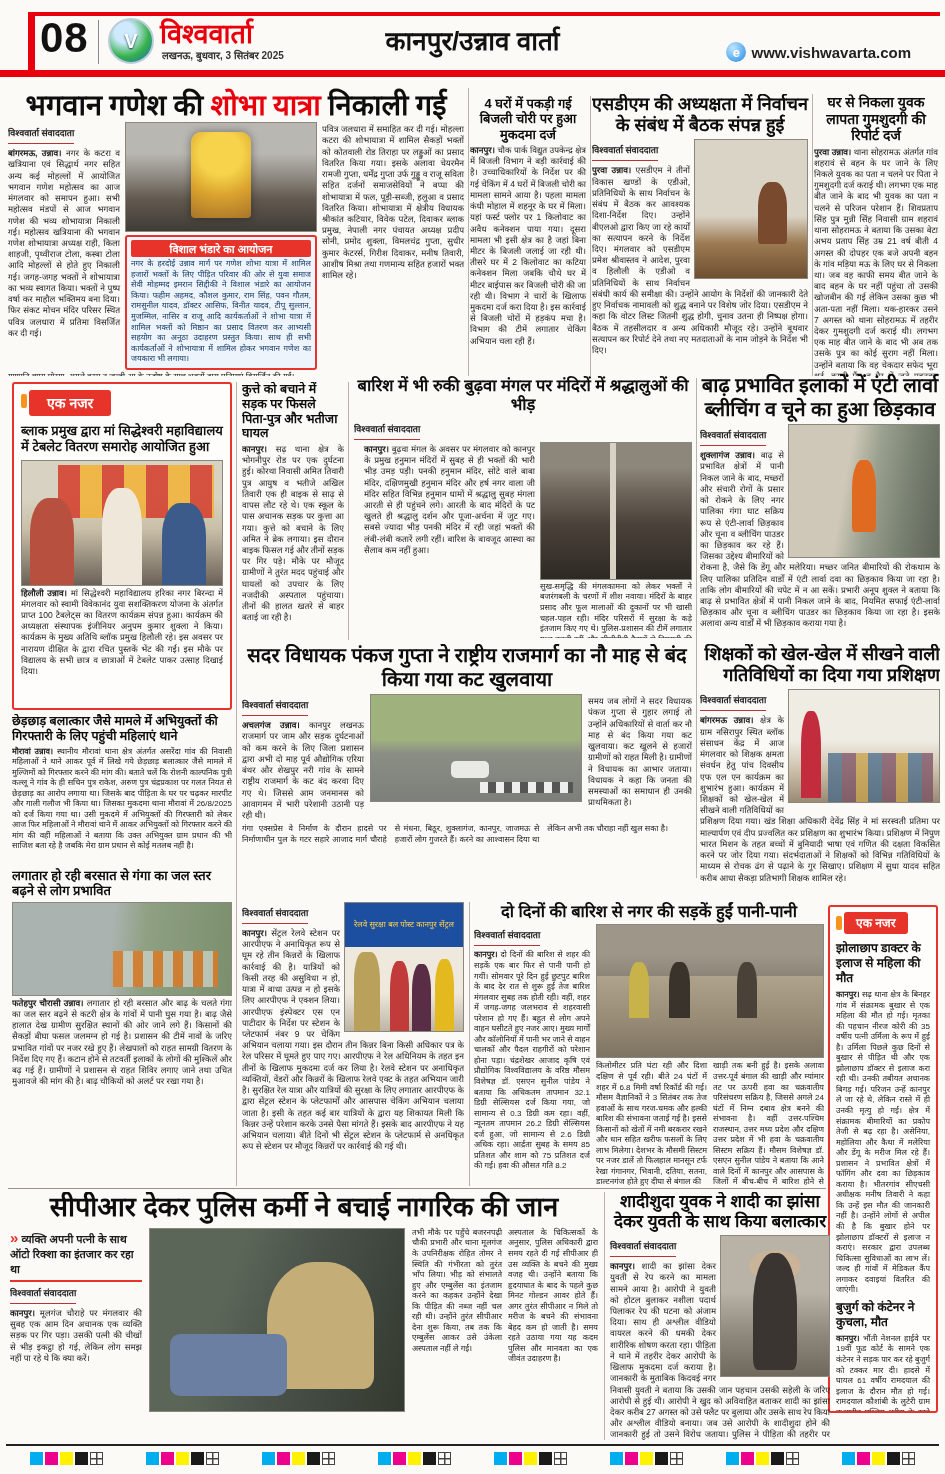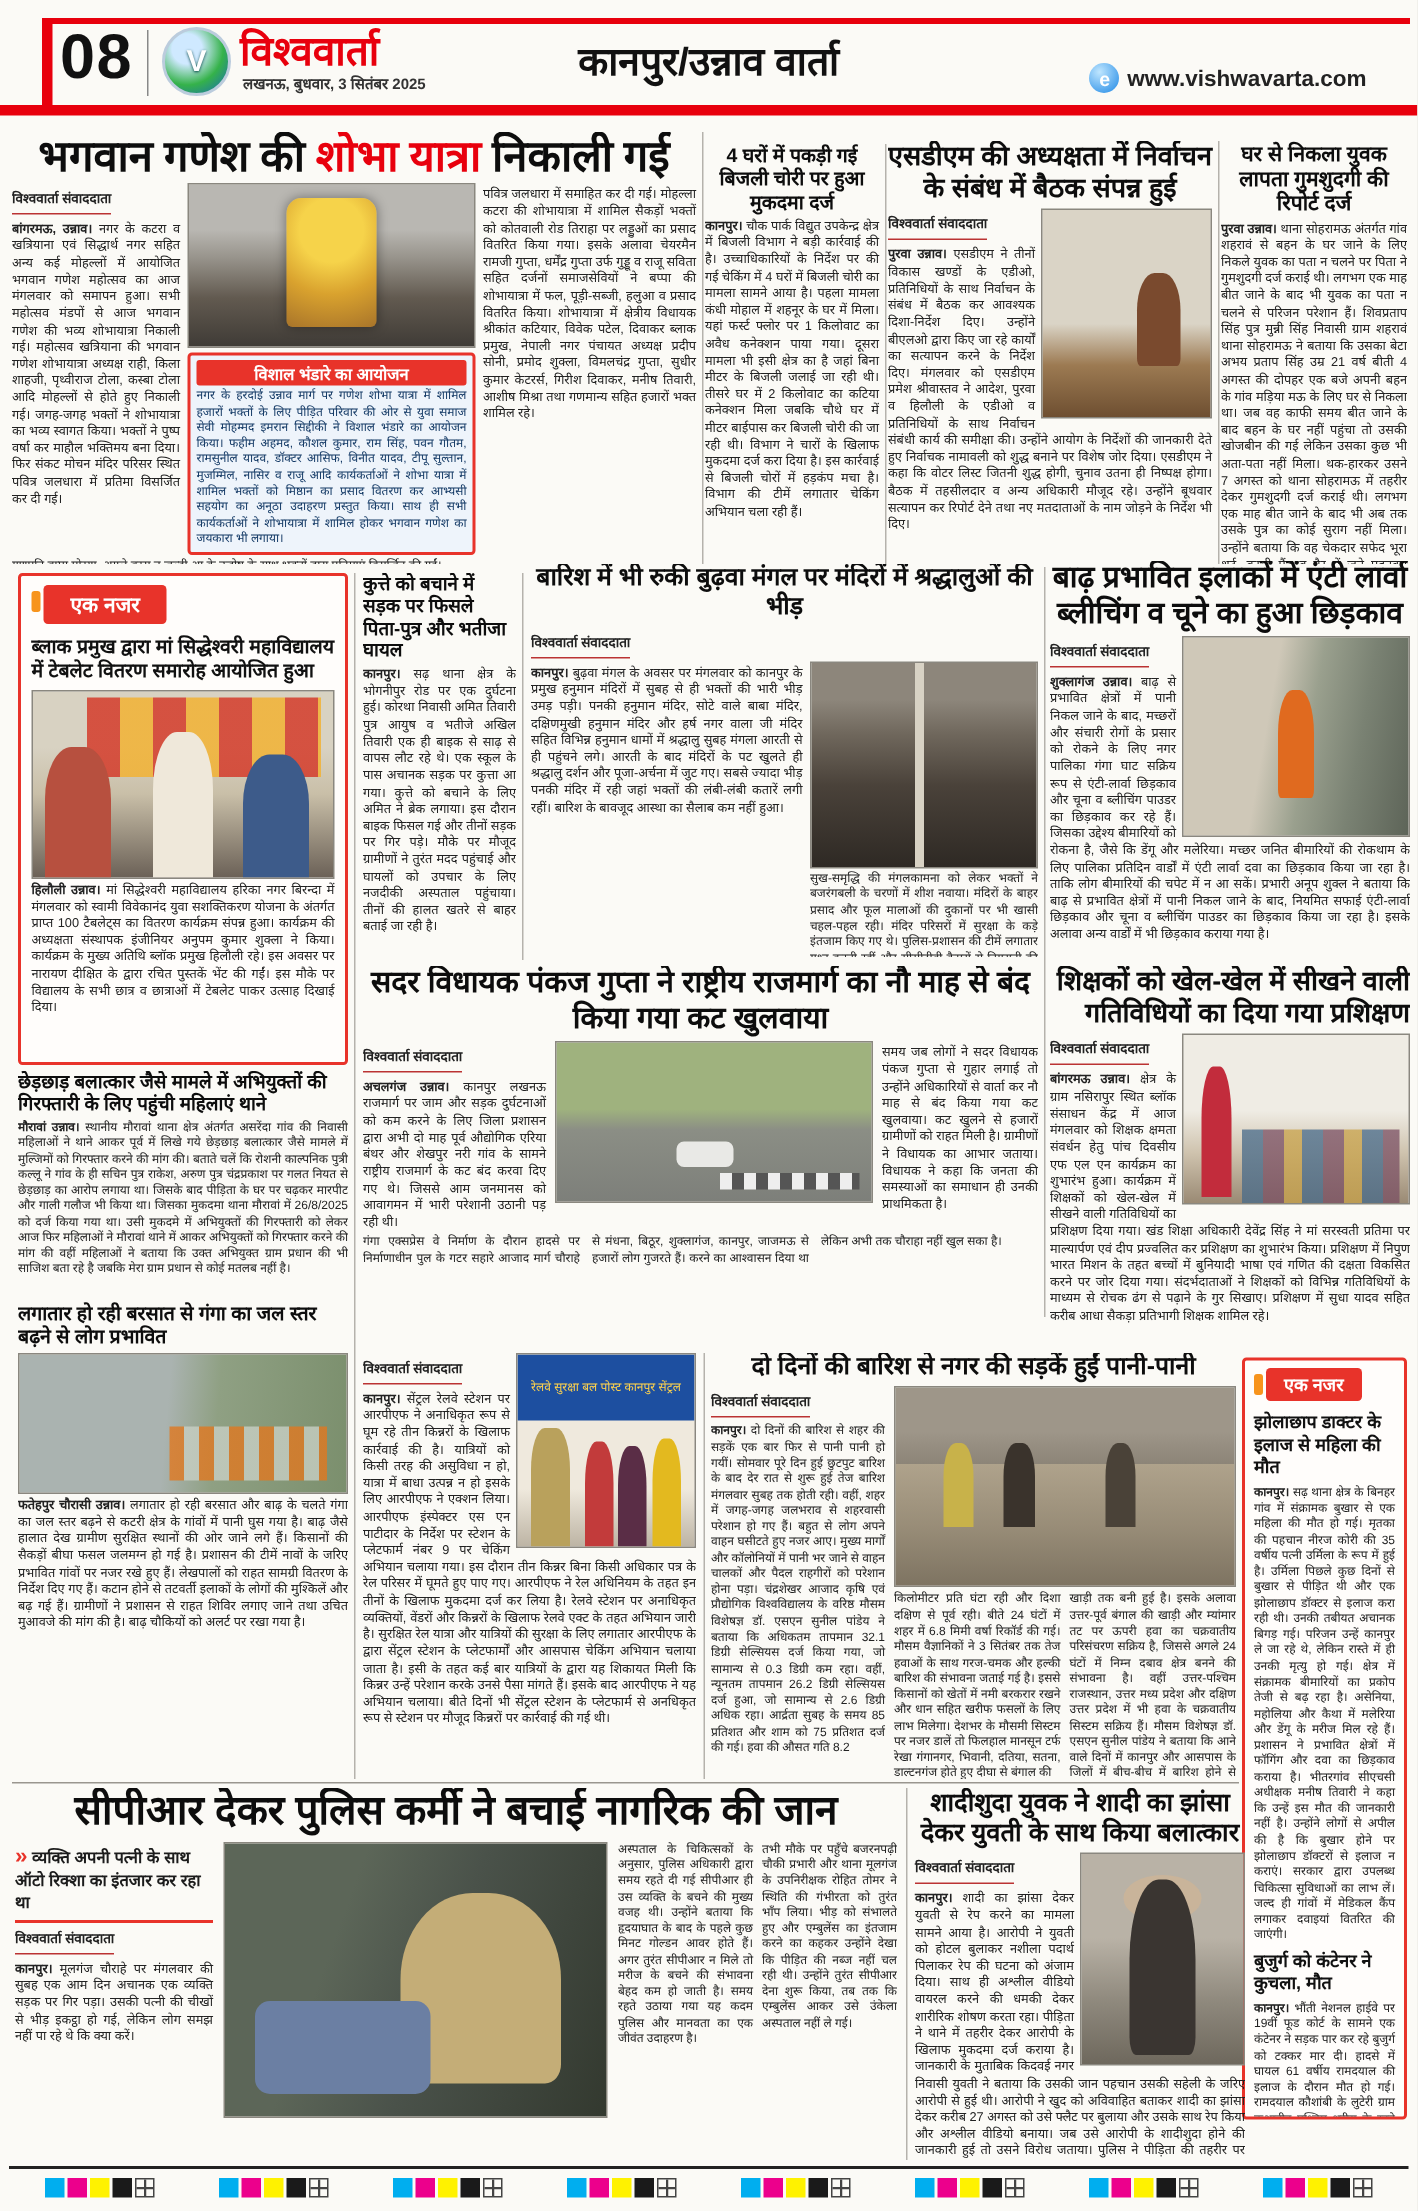--- a/index.html
+++ b/index.html
@@ -177,21 +177,21 @@
 
   <div class="art" style="left:242px;top:382px;width:102px;height:326px;">
     <h2 class="hl" style="font-size:12.5px;text-align:left;">कुत्ते को बचाने में सड़क पर फिसले पिता-पुत्र और भतीजा घायल</h2>
     <p class="body"><b class="dl">कानपुर।</b> <span>सढ़ थाना क्षेत्र के भोगनीपुर रोड पर एक दुर्घटना हुई। कोरथा निवासी अमित तिवारी पुत्र आयुष व भतीजे अखिल तिवारी एक ही बाइक से साढ़ से वापस लौट रहे थे। एक स्कूल के पास अचानक सड़क पर कुत्ता आ गया। कुत्ते को बचाने के लिए अमित ने ब्रेक लगाया। इस दौरान बाइक फिसल गई और तीनों सड़क पर गिर पड़े। मौके पर मौजूद ग्रामीणों ने तुरंत मदद पहुंचाई और घायलों को उपचार के लिए नजदीकी अस्पताल पहुंचाया। तीनों की हालत खतरे से बाहर बताई जा रही है।</span></p>
   </div>
 
   <div class="art" style="left:354px;top:376px;width:338px;height:262px;">
     <h2 class="hl" style="font-size:16.5px;">बारिश में भी रुकी बुढ़वा मंगल पर मंदिरों में श्रद्धालुओं की भीड़</h2>
     <div class="byline">विश्ववार्ता संवाददाता</div>
     <div style="display:flex;gap:5px;">
-      <div style="flex:1;">
+      <div style="flex:1;margin-left:10px;">
         <p class="body"><b class="dl">कानपुर।</b> <span>बुढ़वा मंगल के अवसर पर मंगलवार को कानपुर के प्रमुख हनुमान मंदिरों में सुबह से ही भक्तों की भारी भीड़ उमड़ पड़ी। पनकी हनुमान मंदिर, सोटे वाले बाबा मंदिर, दक्षिणमुखी हनुमान मंदिर और हर्ष नगर वाला जी मंदिर सहित विभिन्न हनुमान धामों में श्रद्धालु सुबह मंगला आरती से ही पहुंचने लगे। आरती के बाद मंदिरों के पट खुलते ही श्रद्धालु दर्शन और पूजा-अर्चना में जुट गए। सबसे ज्यादा भीड़ पनकी मंदिर में रही जहां भक्तों की लंबी-लंबी कतारें लगी रहीं। बारिश के बावजूद आस्था का सैलाब कम नहीं हुआ।</span></p>
       </div>
       <div style="width:152px;">
         <div class="ph" id="ph-crowd">
             <div class="pole"></div>
           </div>
         <p class="body sm">सुख-समृद्धि की मंगलकामना को लेकर भक्तों ने बजरंगबली के चरणों में शीश नवाया। मंदिरों के बाहर प्रसाद और फूल मालाओं की दुकानों पर भी खासी चहल-पहल रही। मंदिर परिसरों में सुरक्षा के कड़े इंतजाम किए गए थे। पुलिस-प्रशासन की टीमें लगातार गश्त करती रहीं और सीसीटीवी कैमरों से निगरानी की जाती रही।</p>
       </div>
     </div>
   </div>
@@ -299,22 +299,22 @@
         <p class="body"><b class="dl">कानपुर।</b> <span>मूलगंज चौराहे पर मंगलवार की सुबह एक आम दिन अचानक एक व्यक्ति सड़क पर गिर पड़ा। उसकी पत्नी की चीखों से भीड़ इकट्ठा हो गई, लेकिन लोग समझ नहीं पा रहे थे कि क्या करें।</span></p>
       </div>
       <div style="width:256px;">
         <div class="ph" id="ph-cpr">
           <div class="cop"></div>
           <div class="man"></div>
         </div>
       </div>
       <div style="flex:1;">
         <div style="display:flex;gap:6px;">
+          <p class="body sm" style="flex:1;margin:0;">तभी मौके पर पहुँचे बजरनपढ़ी चौकी प्रभारी और थाना मूलगंज के उपनिरीक्षक रोहित तोमर ने स्थिति की गंभीरता को तुरंत भाँप लिया। भीड़ को संभालते हुए और एम्बुलेंस का इंतजाम करने का कहकर उन्होंने देखा कि पीड़ित की नब्ज नहीं चल रही थी। उन्होंने तुरंत सीपीआर देना शुरू किया, तब तक कि एम्बुलेंस आकर उसे उंकेला अस्पताल नहीं ले गई।</p>
           <p class="body sm" style="flex:1;margin:0;">अस्पताल के चिकित्सकों के अनुसार, पुलिस अधिकारी द्वारा समय रहते दी गई सीपीआर ही उस व्यक्ति के बचने की मुख्य वजह थी। उन्होंने बताया कि हृदयाघात के बाद के पहले कुछ मिनट गोल्डन आवर होते हैं। अगर तुरंत सीपीआर न मिले तो मरीज के बचने की संभावना बेहद कम हो जाती है। समय रहते उठाया गया यह कदम पुलिस और मानवता का एक जीवंत उदाहरण है।</p>
-          <p class="body sm" style="flex:1;margin:0;">तभी मौके पर पहुँचे बजरनपढ़ी चौकी प्रभारी और थाना मूलगंज के उपनिरीक्षक रोहित तोमर ने स्थिति की गंभीरता को तुरंत भाँप लिया। भीड़ को संभालते हुए और एम्बुलेंस का इंतजाम करने का कहकर उन्होंने देखा कि पीड़ित की नब्ज नहीं चल रही थी। उन्होंने तुरंत सीपीआर देना शुरू किया, तब तक कि एम्बुलेंस आकर उसे उंकेला अस्पताल नहीं ले गई।</p>
         </div>
       </div>
     </div>
   </div>
 
   <div class="art" style="left:604px;top:1192px;width:220px;height:248px;border-left:1px solid #b5b2ac;padding-left:5px;">
     <h2 class="hl" style="font-size:17px;">शादीशुदा युवक ने शादी का झांसा देकर युवती के साथ किया बलात्कार</h2>
     <div class="byline">विश्ववार्ता संवाददाता</div>
     <div class="ph" id="ph-rape" style="float:right;width:108px;margin:0 0 3px 4px;">
       <div class="arm"></div>

